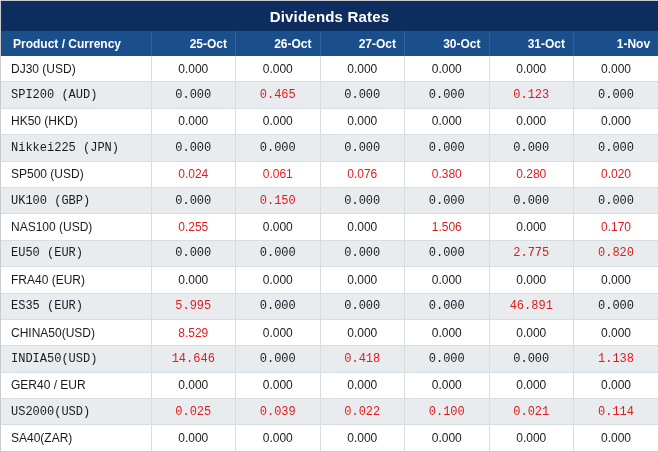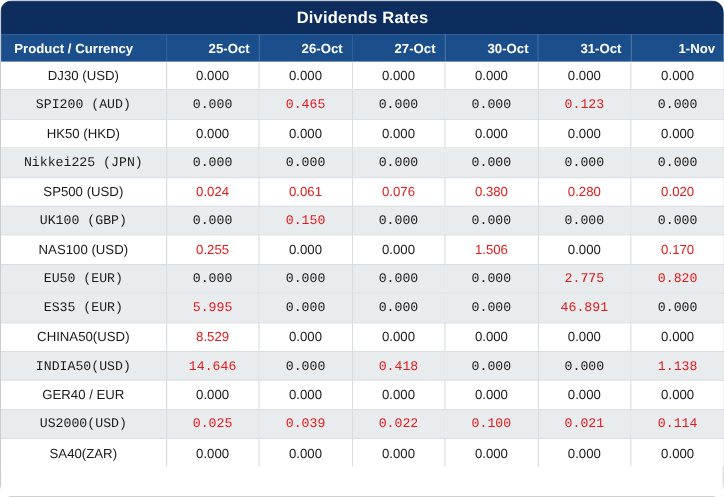--- a/index.html
+++ b/index.html
@@ -11,21 +11,20 @@
     font-family: "Liberation Sans", sans-serif;
     -webkit-font-smoothing: antialiased;
   }
   .page {
     width: 658px;
     height: 452px;
     box-sizing: border-box;
     background: #1d4ed8;
     position: relative;
     overflow: hidden;
-    border-radius: 12px;
   }
   .table-wrap {
     width: 658px;
     height: 452px;
     box-sizing: border-box;
     border: 1px solid #c8ccd0;
     background: #ffffff;
   }
   table.dividends {
     width: 100%;
@@ -74,21 +73,21 @@
     white-space: nowrap;
     overflow: hidden;
   }
   tbody td:last-child {
     border-right: none;
   }
   tbody tr:last-child td {
     border-bottom: none;
   }
   td.product {
-    text-align: center;
+    text-align: left;
     color: #1a1a1a;
     font-weight: normal;
   }
   td.value {
     text-align: center;
     color: #1a1a1a;
   }
   td.value.nonzero {
     color: #e01b1b;
     text-align: center;
@@ -198,20 +197,29 @@
           </tr>
           <tr class="odd">
             <td class="product">EU50 (EUR)</td>
             <td class="value">0.000</td>
             <td class="value">0.000</td>
             <td class="value">0.000</td>
             <td class="value">0.000</td>
             <td class="value nonzero">2.775</td>
             <td class="value nonzero">0.820</td>
           </tr>
+          <tr class="even">
+            <td class="product">FRA40 (EUR)</td>
+            <td class="value">0.000</td>
+            <td class="value">0.000</td>
+            <td class="value">0.000</td>
+            <td class="value">0.000</td>
+            <td class="value">0.000</td>
+            <td class="value">0.000</td>
+          </tr>
           <tr class="odd">
             <td class="product">ES35 (EUR)</td>
             <td class="value nonzero">5.995</td>
             <td class="value">0.000</td>
             <td class="value">0.000</td>
             <td class="value">0.000</td>
             <td class="value nonzero">46.891</td>
             <td class="value">0.000</td>
           </tr>
           <tr class="even">

